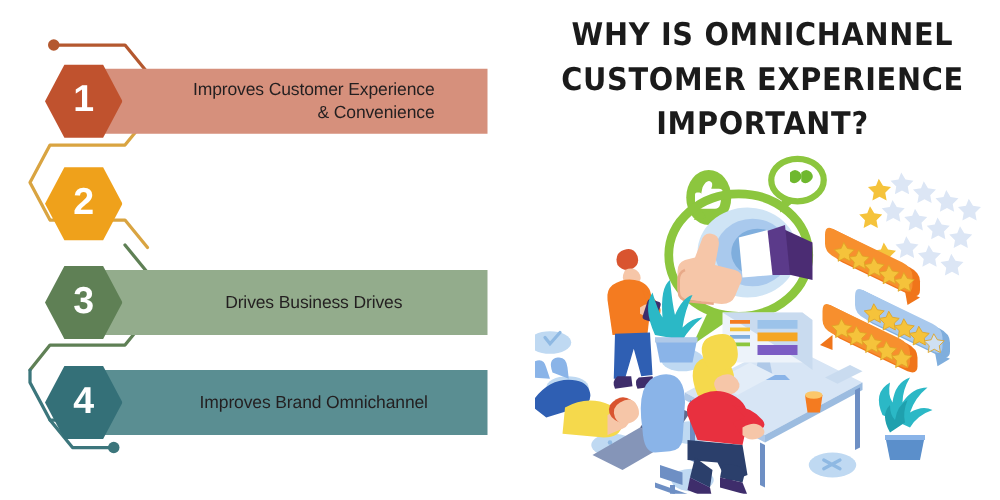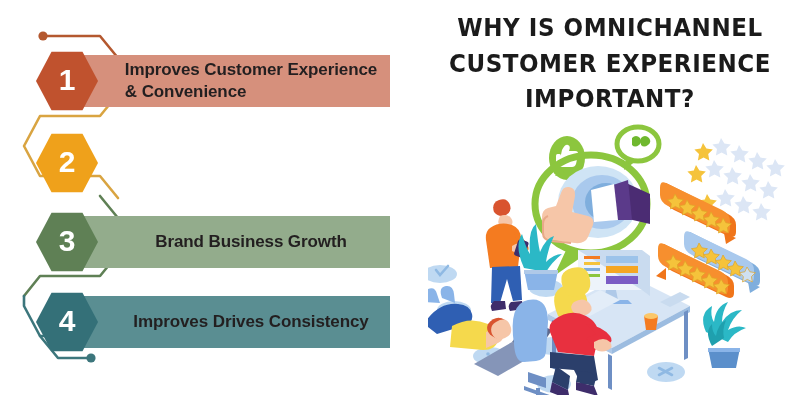--- a/index.html
+++ b/index.html
@@ -36,24 +36,24 @@
   .row-bar {
     position: absolute;
     left: 80px; top: 0;
     width: 310px; height: 52px;
     display: flex;
     align-items: center;
     justify-content: center;
   }
   .row-bar-label {
     color: #231f20;
-    font-size: 17px;
-    font-weight: bold;
+    font-size: 14px;
+    font-weight: normal;
     line-height: 1.28;
-    text-align: left;
+    text-align: right;
     letter-spacing: -0.1px;
     padding: 0 8px 0 40px;
     white-space: pre-line;
   }
   .hex {
     position: absolute;
     left: 36px; top: -5px;
     width: 62px; height: 62px;
     clip-path: polygon(25% 3%, 75% 3%, 100% 50%, 75% 97%, 25% 97%, 0% 50%);
     display: flex;
@@ -140,30 +140,30 @@
     </div>
 
     <div class="list-row" style="top:137px;">
       <div class="hex" style="background:#EFA11B;">
         <span class="hex-num">2</span>
       </div>
     </div>
 
     <div class="list-row" style="top:216px;">
       <div class="row-bar" style="background:#93AC8C;">
-        <span class="row-bar-label">Brand Business Growth</span>
+        <span class="row-bar-label">Drives Business Drives</span>
       </div>
       <div class="hex" style="background:#5F8055;">
         <span class="hex-num">3</span>
       </div>
     </div>
 
     <div class="list-row" style="top:296px;">
       <div class="row-bar" style="background:#5A8E92;">
-        <span class="row-bar-label">Improves Drives Consistency</span>
+        <span class="row-bar-label">Improves Brand Omnichannel</span>
       </div>
       <div class="hex" style="background:#347078;">
         <span class="hex-num">4</span>
       </div>
     </div>
   </div>
 
   <div id="right-panel">
 
     <div id="title-block">

